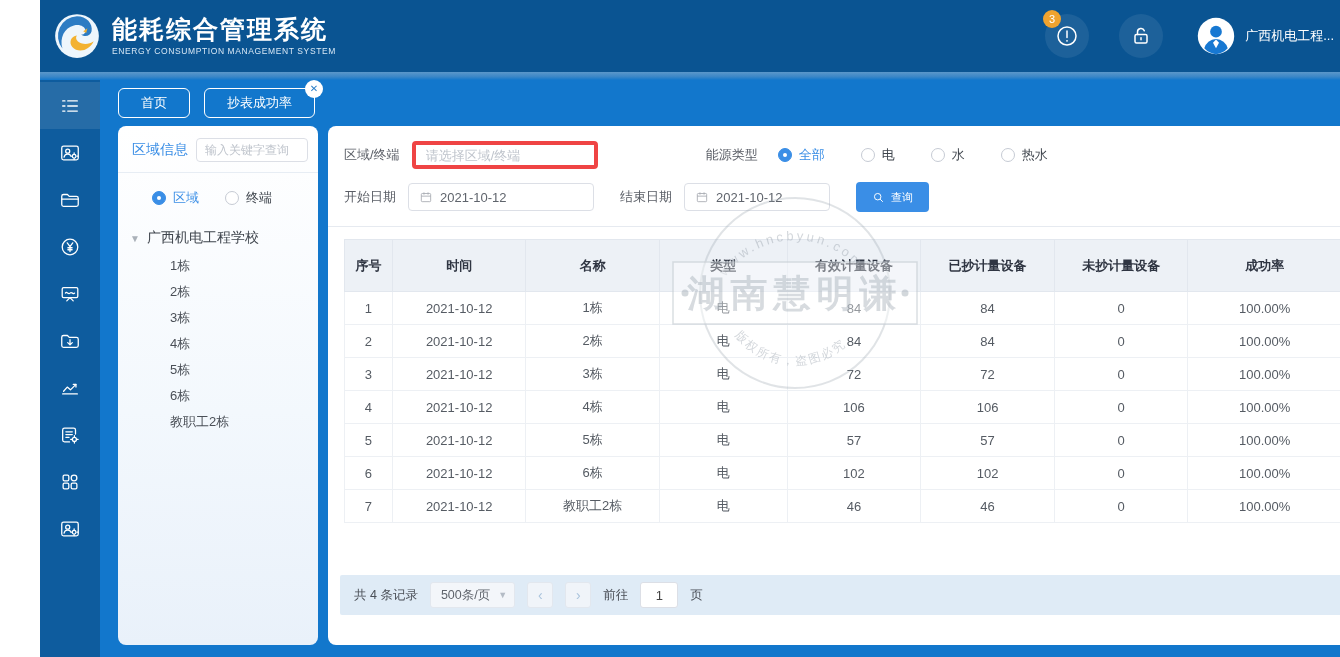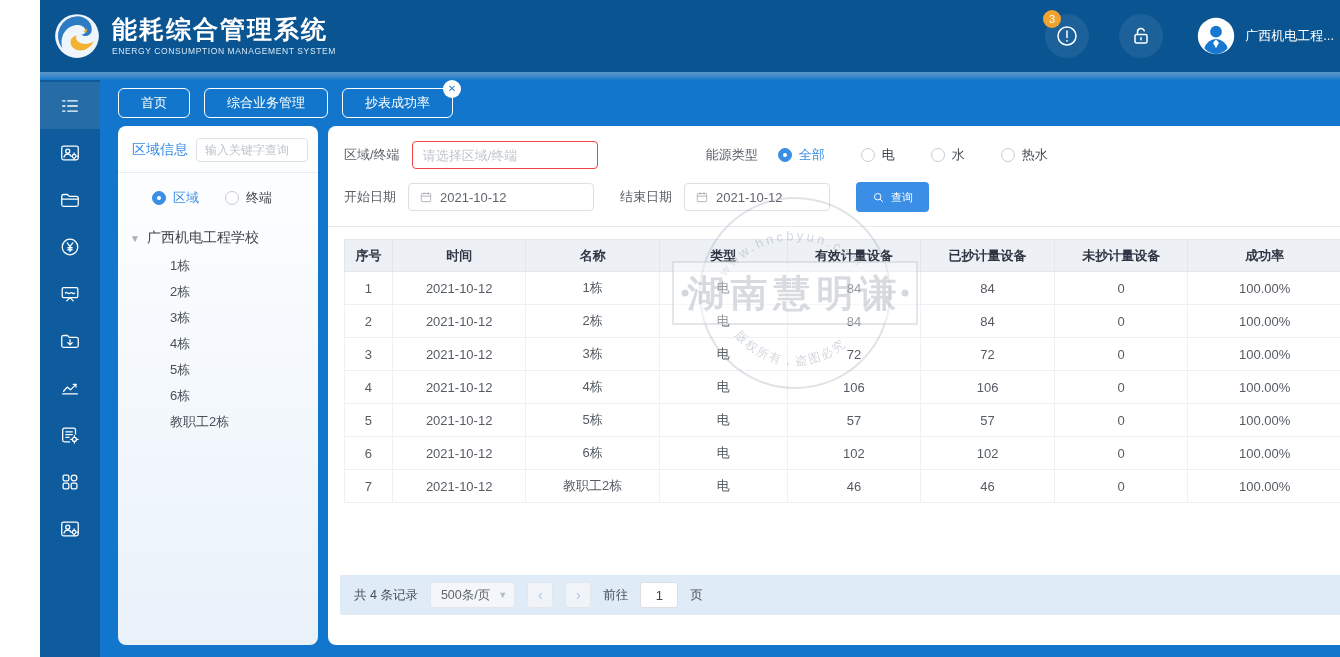--- a/index.html
+++ b/index.html
@@ -55,21 +55,21 @@
   .tree-root { display:flex; align-items:center; gap:7px; cursor:pointer; }
   .caret { color:#aab1b9; font-size:10px; }
   .tree-children { list-style:none; margin:6px 0 0 0; }
   .tree-children li { padding-left:40px; line-height:26px; font-size:13px; color:#4a4f57; cursor:pointer; }
 
   
   .main-panel { flex:1; background:#fff; border-radius:8px; position:relative; display:flex; flex-direction:column; min-width:0; }
   .filters { padding:14px 16px 2px; font-size:13px; color:#5a5e66; }
   .frow { display:flex; align-items:center; height:30px; margin-bottom:12px; }
   .flabel { white-space:nowrap; }
-  .area-input { width:186px; height:28px; border:1px solid #ef4444; border-radius:4px; margin-left:12px; padding:0 10px; font-size:13px; }
+  .area-input { width:186px; height:28px; border:4px solid #ef4444; border-radius:4px; margin-left:12px; padding:0 10px; font-size:13px; }
   .area-input::placeholder { color:#bfc4cc; }
   .energy { margin-left:108px; display:flex; align-items:center; gap:18px; }
   .energy .flabel { margin-right:2px; }
   .datebox { display:flex; align-items:center; gap:7px; height:28px; border:1px solid #dcdfe6; border-radius:4px;
              margin-left:12px; padding:0 10px; color:#5f646c; cursor:pointer; background:#fff; }
   .datebox svg { width:14px; height:14px; stroke:#a8abb2; stroke-width:1.5; fill:none; }
   .db-start { width:186px; }
   .db-end { width:146px; }
   .end-label { margin-left:26px; }
   .query-btn { margin-left:26px; height:30px; padding:0 16px; background:#3a8ee6; border:none; border-radius:4px;
@@ -81,21 +81,21 @@
   
   .radio { display:flex; align-items:center; gap:7px; cursor:pointer; font-size:13px; color:#3f454d; }
   .rdot { width:14px; height:14px; border-radius:50%; border:1px solid #c6cbd4; background:#fff; position:relative; }
   .radio.on .rdot { background:#3a8ee6; border-color:#3a8ee6; }
   .radio.on .rdot::after { content:""; position:absolute; left:4px; top:4px; width:4px; height:4px; border-radius:50%; background:#fff; }
   .radio.on .rtext { color:#3a8ee6; }
 
   
   .table-wrap { padding:12px 16px 0; }
   table { width:100%; border-collapse:collapse; font-size:13px; table-layout:fixed; }
-  th { background:#edf1f6; color:#2f3542; font-weight:bold; height:32px; border:1px solid #e2e7ee; text-align:center; }
+  th { background:#edf1f6; color:#2f3542; font-weight:bold; height:52px; border:1px solid #e2e7ee; text-align:center; }
   td { height:33px; color:#555b63; border:1px solid #edf0f4; text-align:center; background:transparent; }
 
   .spacer { flex:1; }
 
   
   .pagination { margin:0 12px 30px; height:40px; background:#dfebf6; border-radius:2px; display:flex; align-items:center;
                 padding:0 14px; gap:12px; font-size:12.5px; color:#4a4f57; }
   .psize { position:relative; height:26px; background:#f3f6fa; border:1px solid #e2e7ee; border-radius:3px;
            padding:0 24px 0 10px; line-height:24px; color:#5f646c; cursor:pointer; }
   .psize .caret2 { position:absolute; right:7px; top:0; line-height:24px; color:#b4bcc6; font-size:9px; }
@@ -227,21 +227,20 @@
             <path d="M5.5 16.5c.5-2 2-3.2 4-3.2 1.2 0 2.2.4 3 1.2"></path>
             <circle cx="16.5" cy="15.5" r="2"></circle>
             <path d="M16.5 12.8v-1M16.5 19.2v-1M19.7 15.5h1M12.8 15.5h1"></path>
           </svg>
       </div>
     </div>
 
     <div class="content">
       <div class="tabrow">
         <div class="tab"><span>首页</span></div>
-          <div class="tab"><span>综合业务管理</span></div>
           <div class="tab"><span>抄表成功率</span><span class="tab-close">✕</span></div>
           <div class="win-close">✕</div>
       </div>
 
       <div class="panels">
 
         <div class="left-panel">
           <div class="lp-head">
             <span class="lp-title">区域信息</span>
             <input class="lp-search" placeholder="输入关键字查询" style="">

